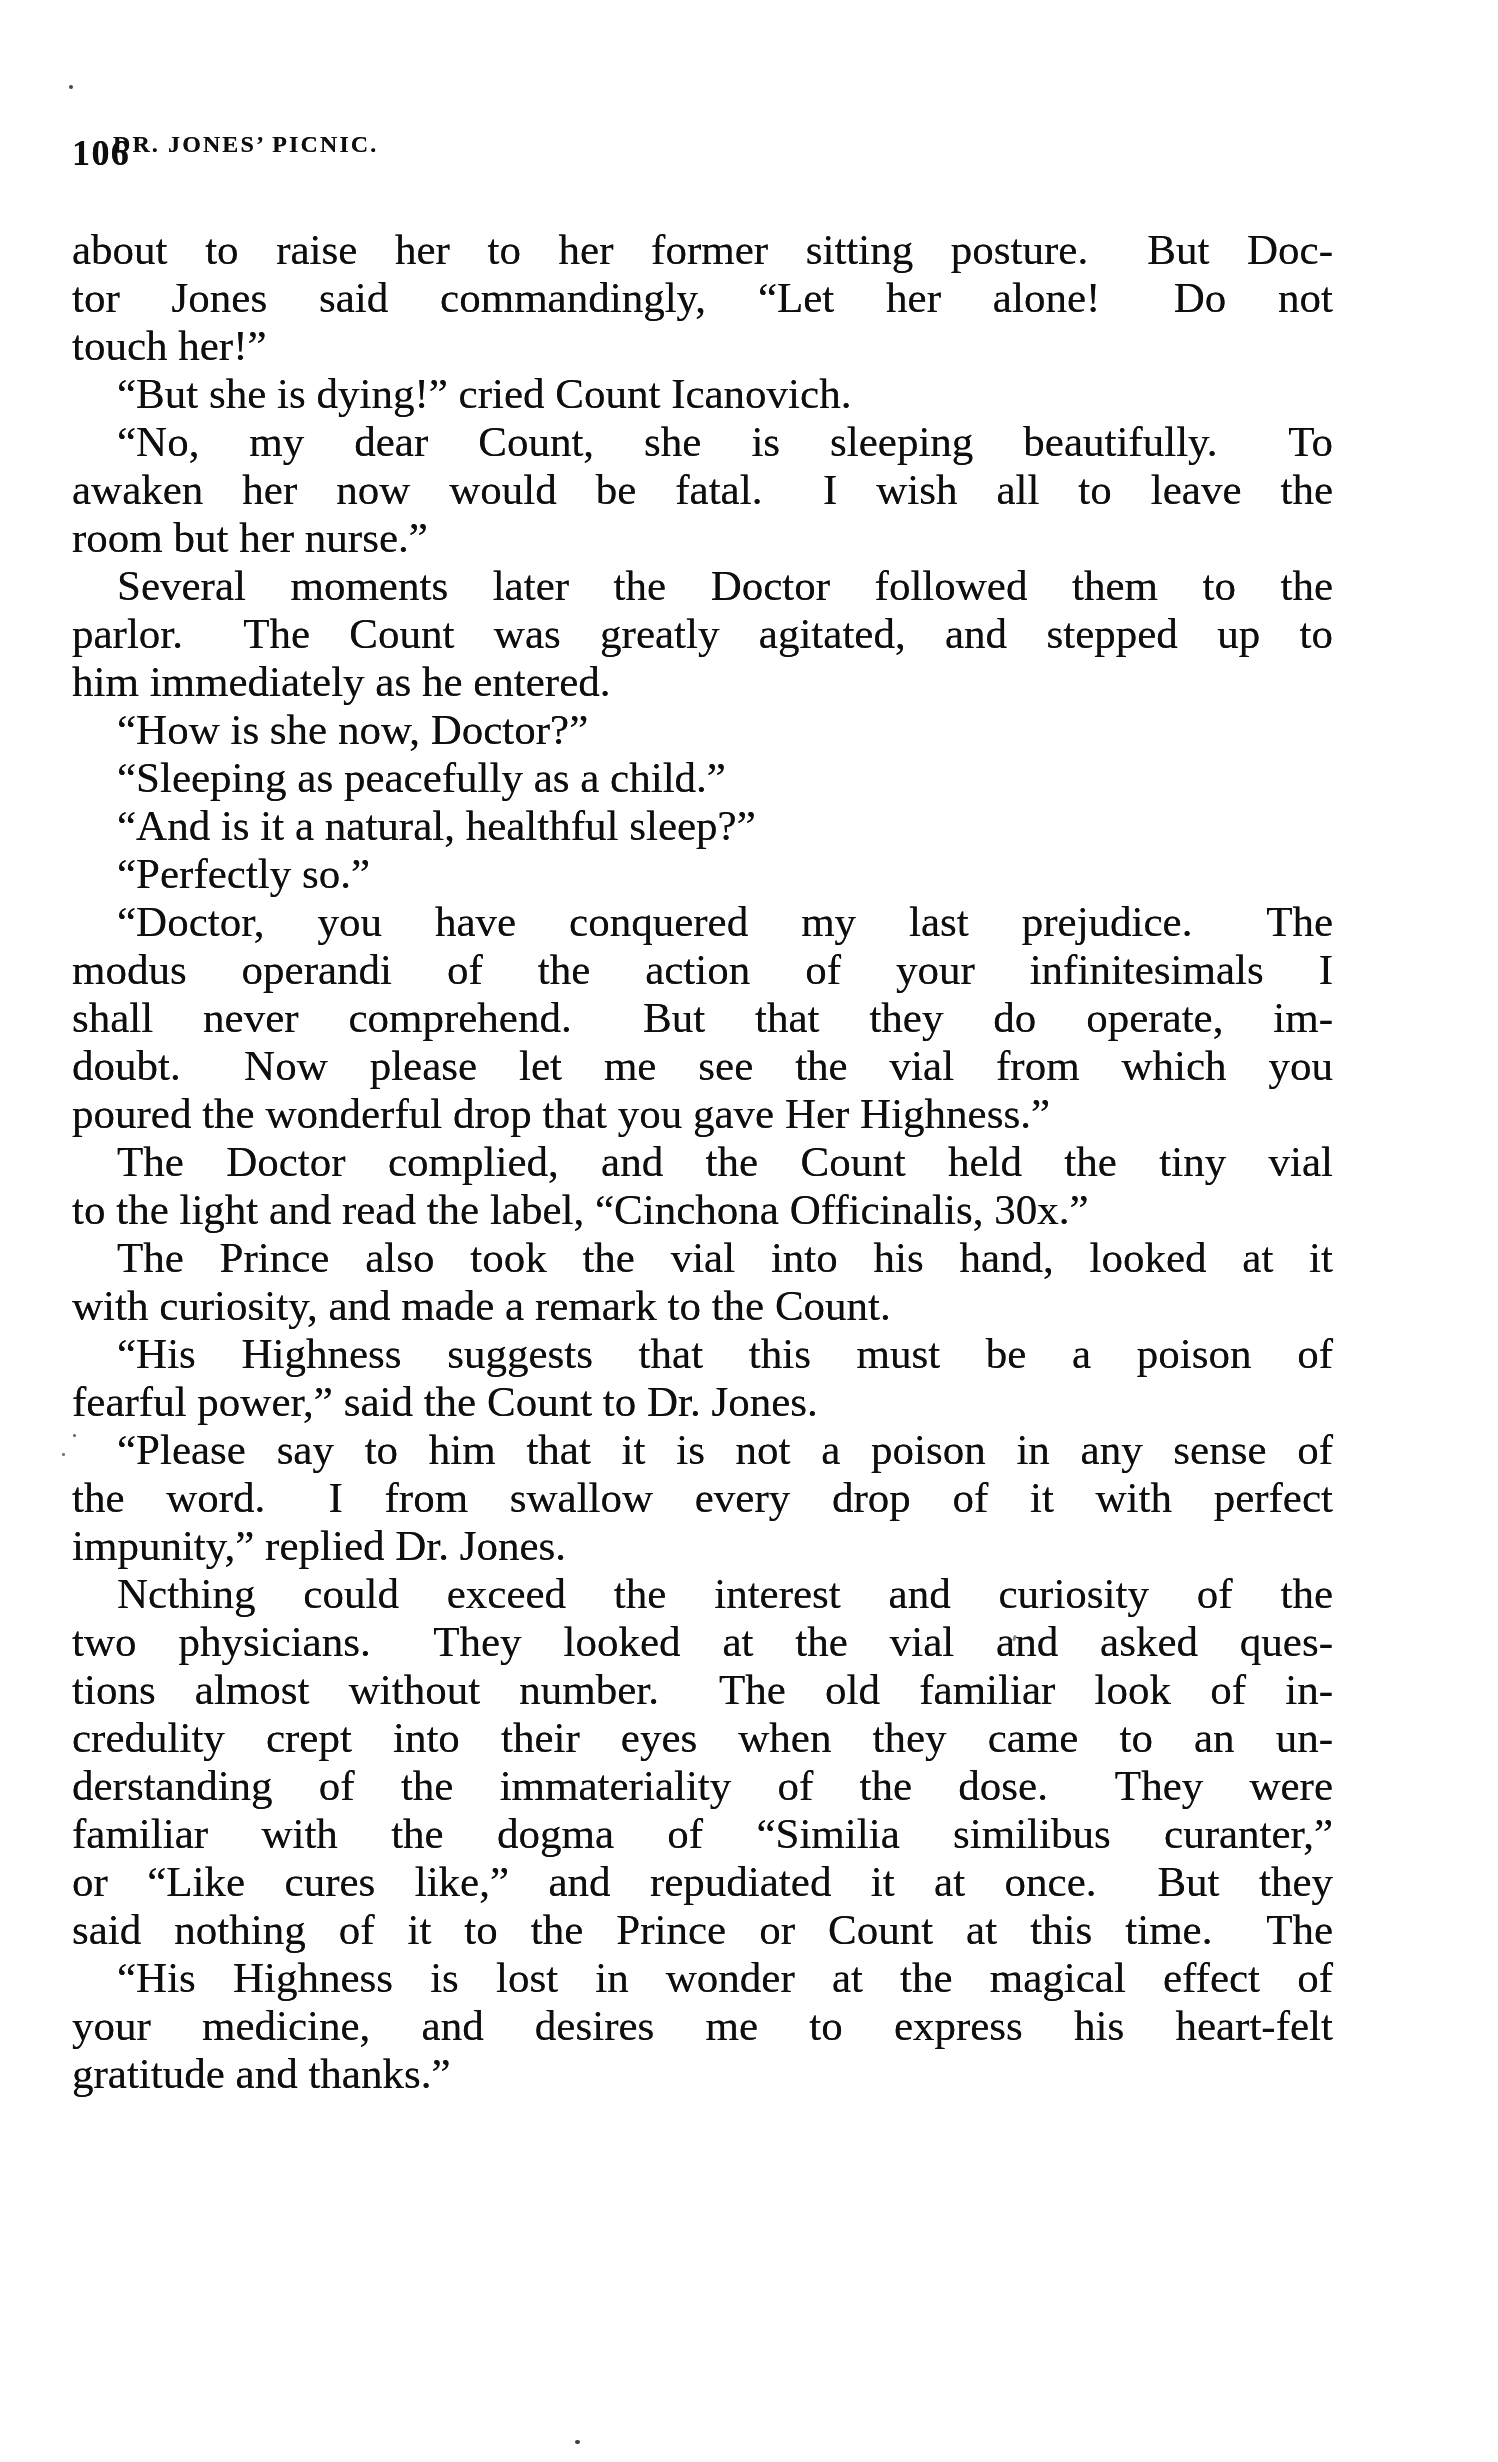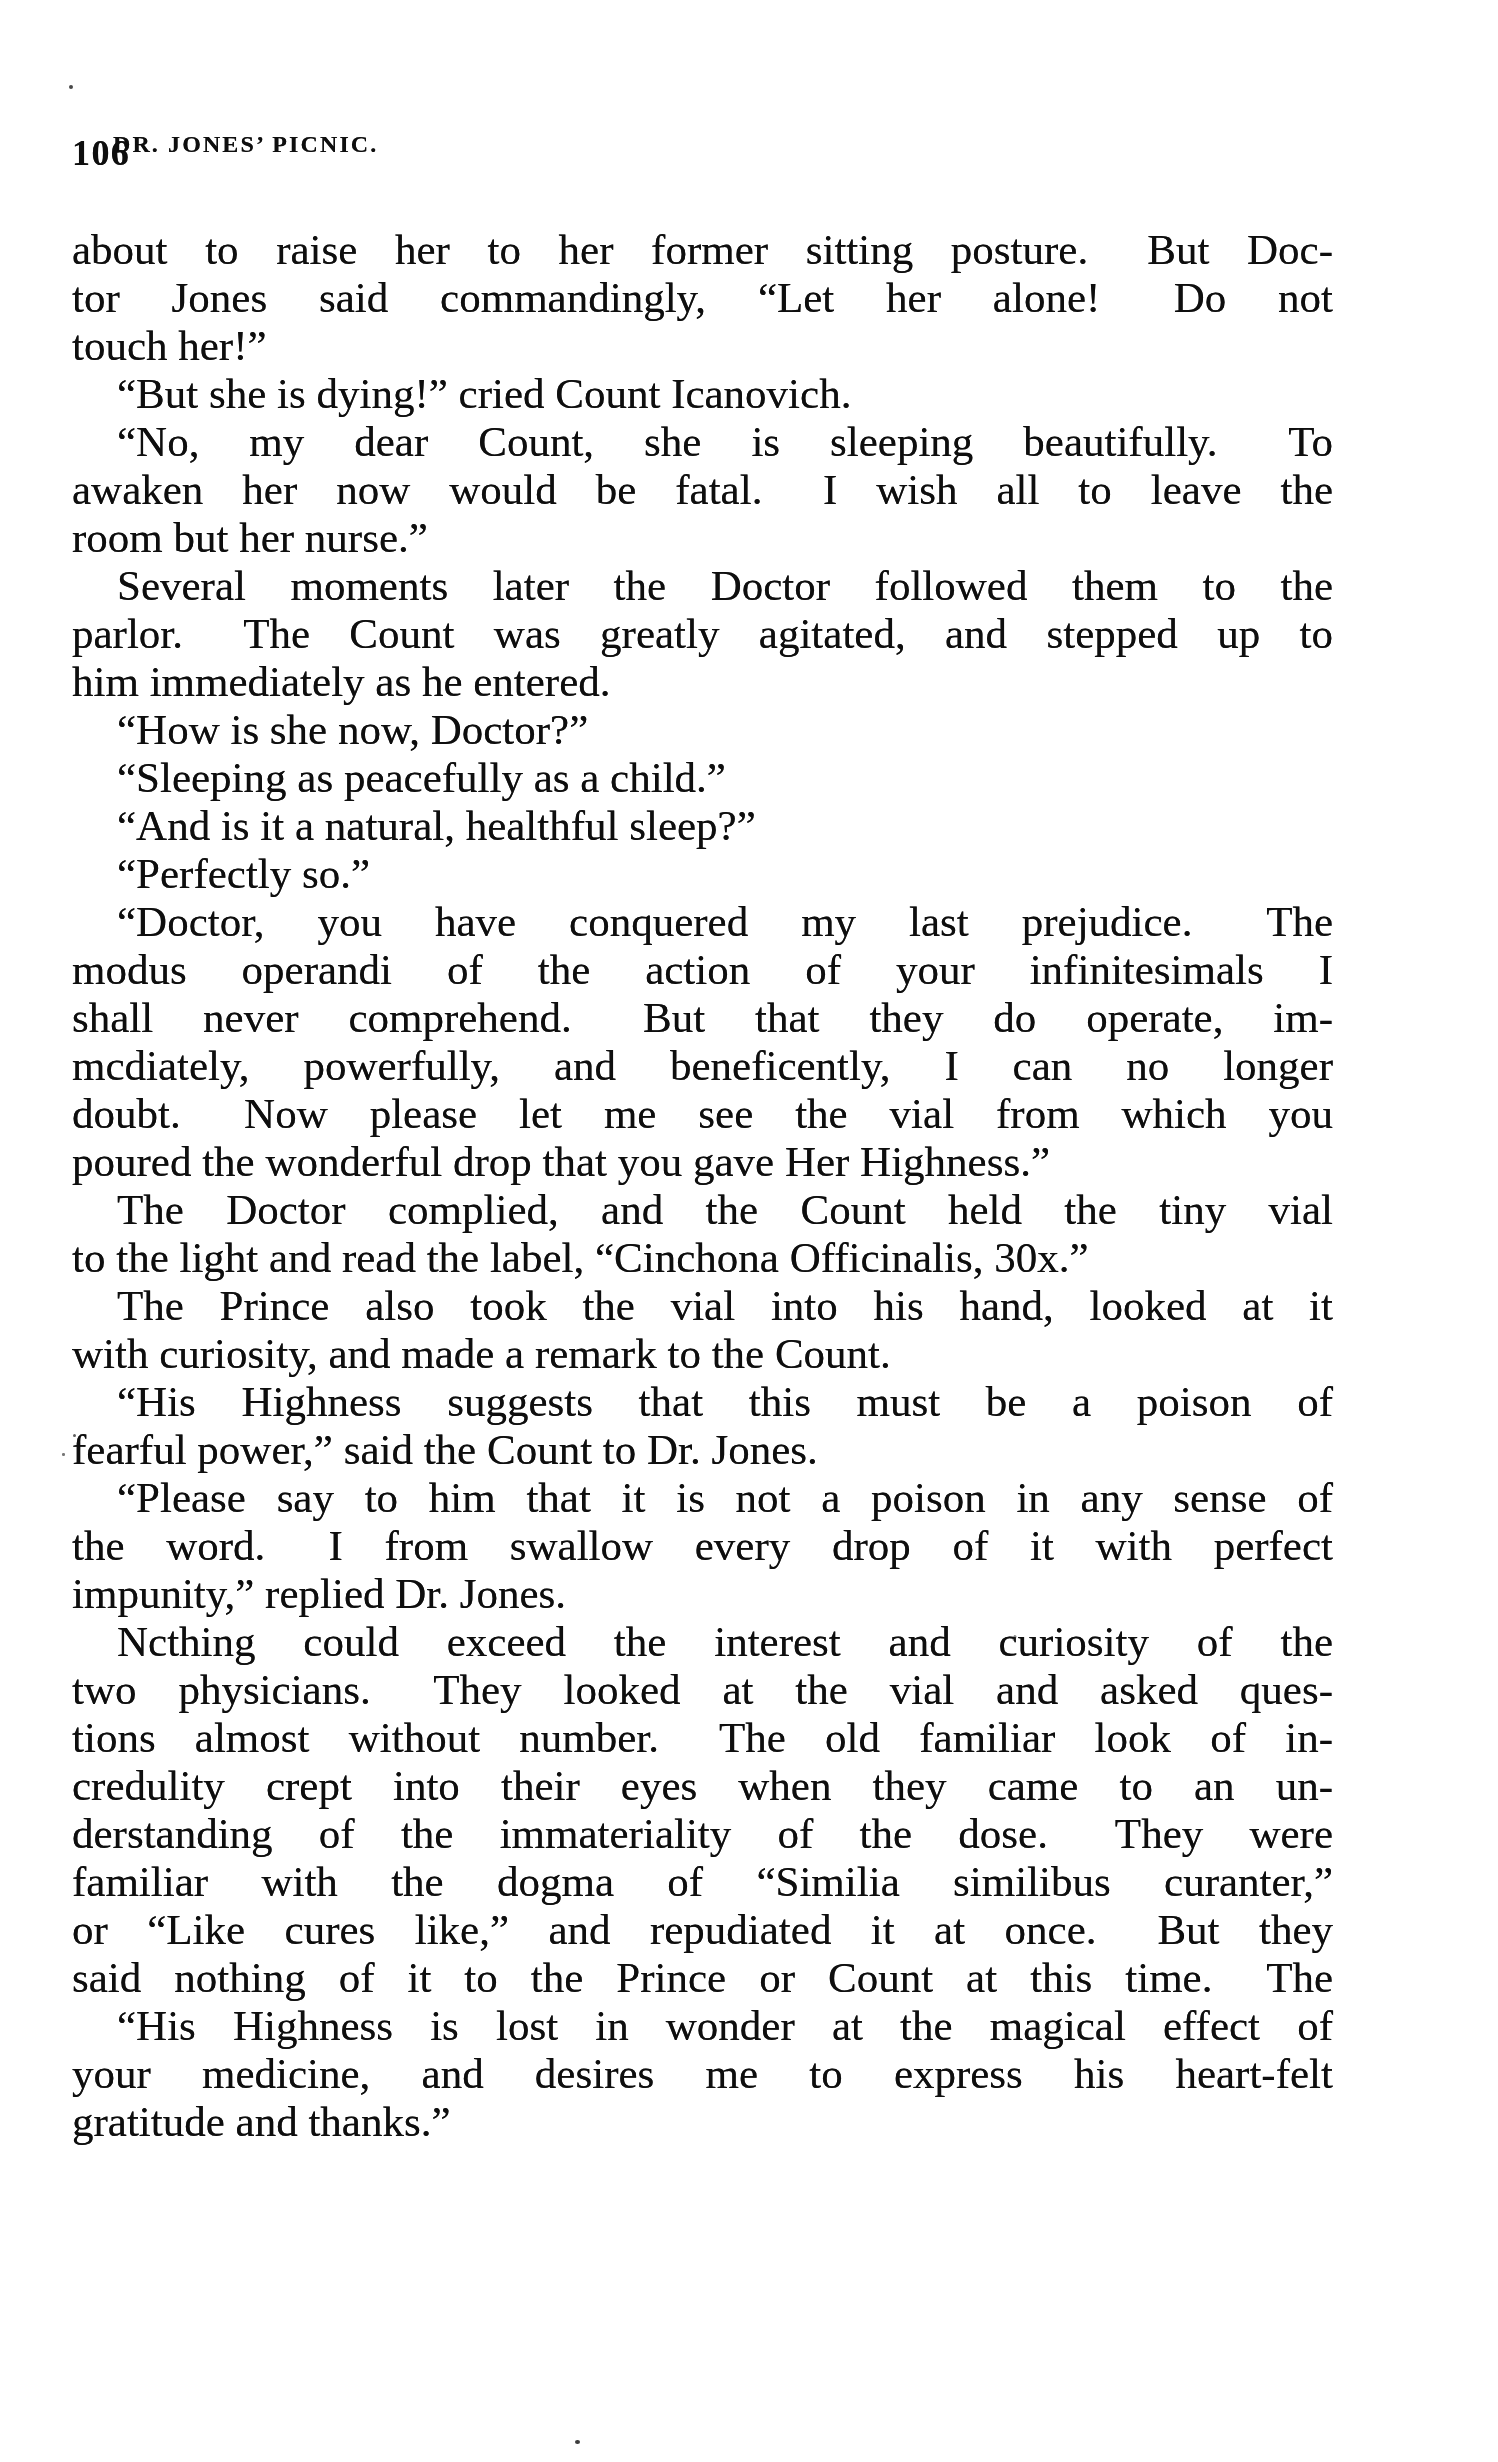--- a/index.html
+++ b/index.html
@@ -92,21 +92,20 @@
     <div class="ln j ind">Several moments later the Doctor followed them to the</div>
     <div class="ln j">parlor.  The Count was greatly agitated, and stepped up to</div>
     <div class="ln end">him immediately as he entered.</div>
     <div class="ln end ind">“How is she now, Doctor?”</div>
     <div class="ln end ind">“Sleeping as peacefully as a child.”</div>
     <div class="ln end ind">“And is it a natural, healthful sleep?”</div>
     <div class="ln end ind">“Perfectly so.”</div>
     <div class="ln j ind">“Doctor, you have conquered my last prejudice.  The</div>
     <div class="ln j">modus operandi of the action of your infinitesimals I</div>
     <div class="ln j">shall never comprehend.  But that they do operate, im-</div>
-    <div class="ln j">mcdiately, powerfully, and beneficently, I can no longer</div>
     <div class="ln j">doubt.  Now please let me see the vial from which you</div>
     <div class="ln end">poured the wonderful drop that you gave Her Highness.”</div>
     <div class="ln j ind">The Doctor complied, and the Count held the tiny vial</div>
     <div class="ln end">to the light and read the label, “Cinchona Officinalis, 30x.”</div>
     <div class="ln j ind">The Prince also took the vial into his hand, looked at it</div>
     <div class="ln end">with curiosity, and made a remark to the Count.</div>
     <div class="ln j ind">“His Highness suggests that this must be a poison of</div>
     <div class="ln end">fearful power,” said the Count to Dr. Jones.</div>
     <div class="ln j ind">“Please say to him that it is not a poison in any sense of</div>
     <div class="ln j">the word.  I from swallow every drop of it with perfect</div>

